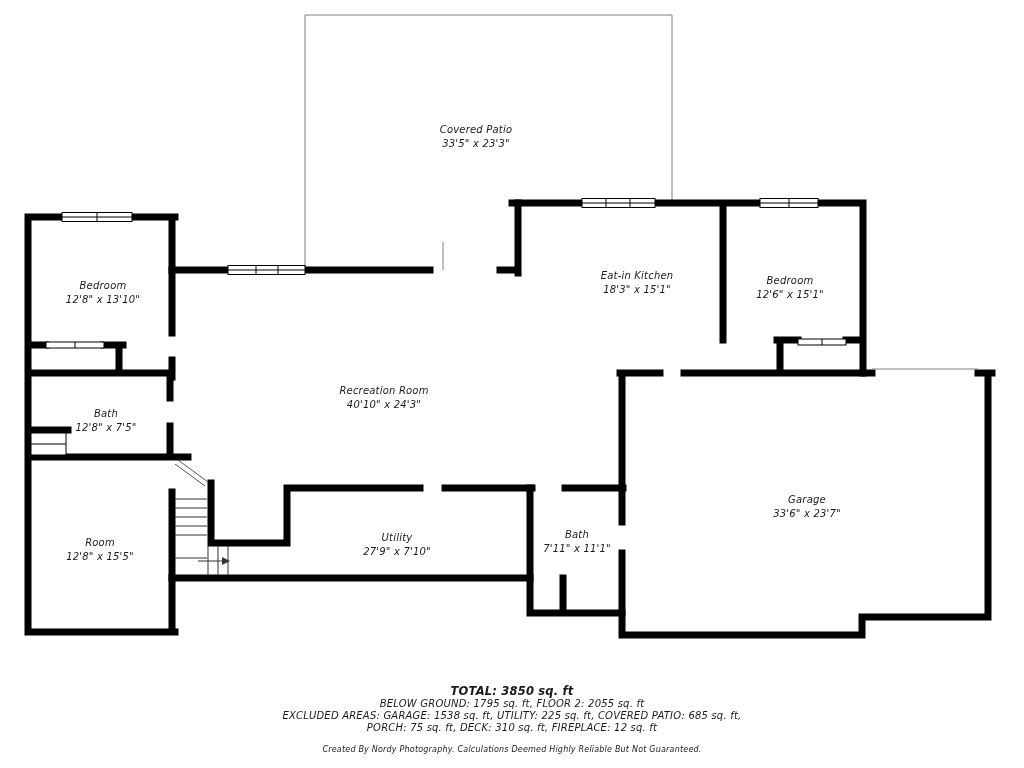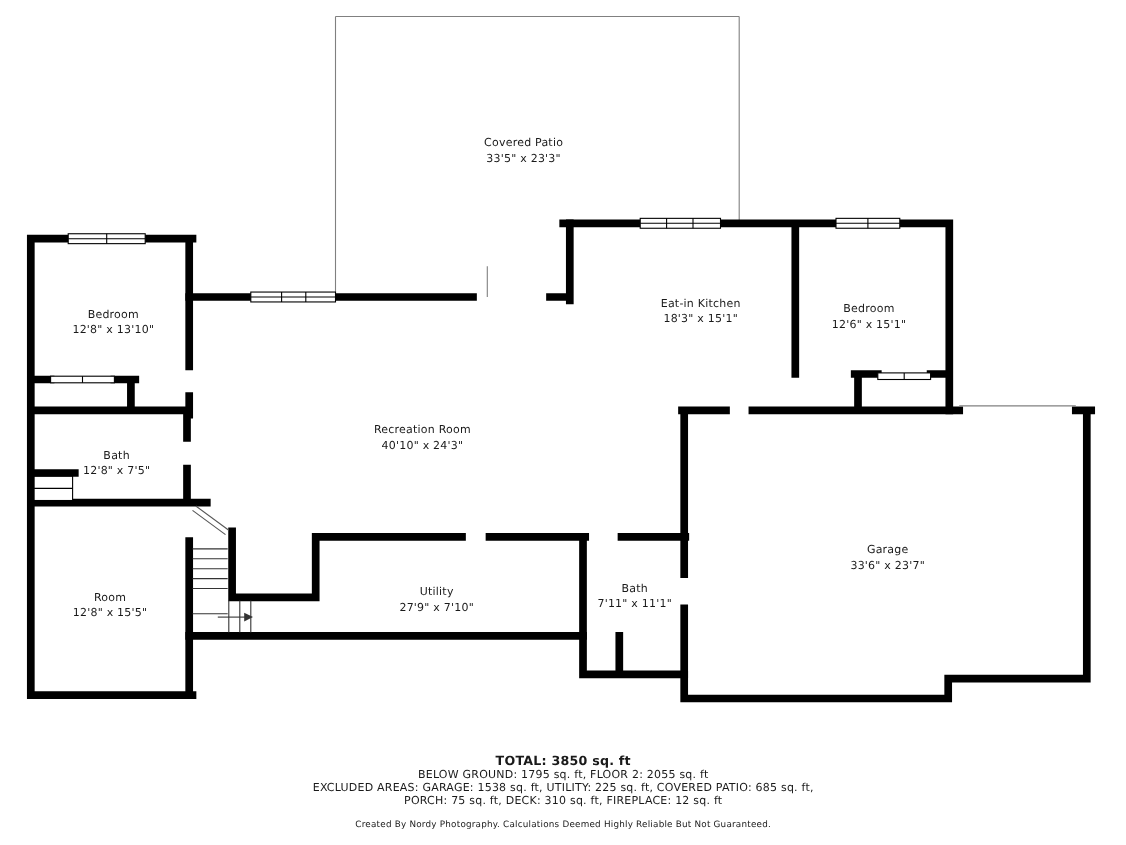--- a/index.html
+++ b/index.html
@@ -1,17 +1,17 @@
 <!DOCTYPE html>
 <html><head>
 <meta charset="utf-8">
 <style>
   html,body{margin:0;padding:0;background:#ffffff;}
   #stage{position:relative;width:1024px;height:768px;background:#ffffff;overflow:hidden;
-         font-family:"DejaVu Sans","Liberation Sans",sans-serif;}
+         font-family:"DejaVu Sans","Liberation Sans",sans-serif;font-style:italic;}
   svg{display:block}
   .wall{stroke:#000;stroke-width:7;fill:none;stroke-linecap:square;}
   .thin{stroke:#808080;stroke-width:1;fill:none;}
   .tread{stroke:#333;stroke-width:1;fill:none;}
   .door{stroke:#555;stroke-width:1;fill:none;}
   .win rect{fill:#fff;stroke:#000;stroke-width:1;}
   .win line{stroke:#000;stroke-width:1;}
   .cl rect{fill:#fff;stroke:#000;stroke-width:1;}
   .cl line{stroke:#000;stroke-width:1;}
   text{fill:#1a1a1a;}

